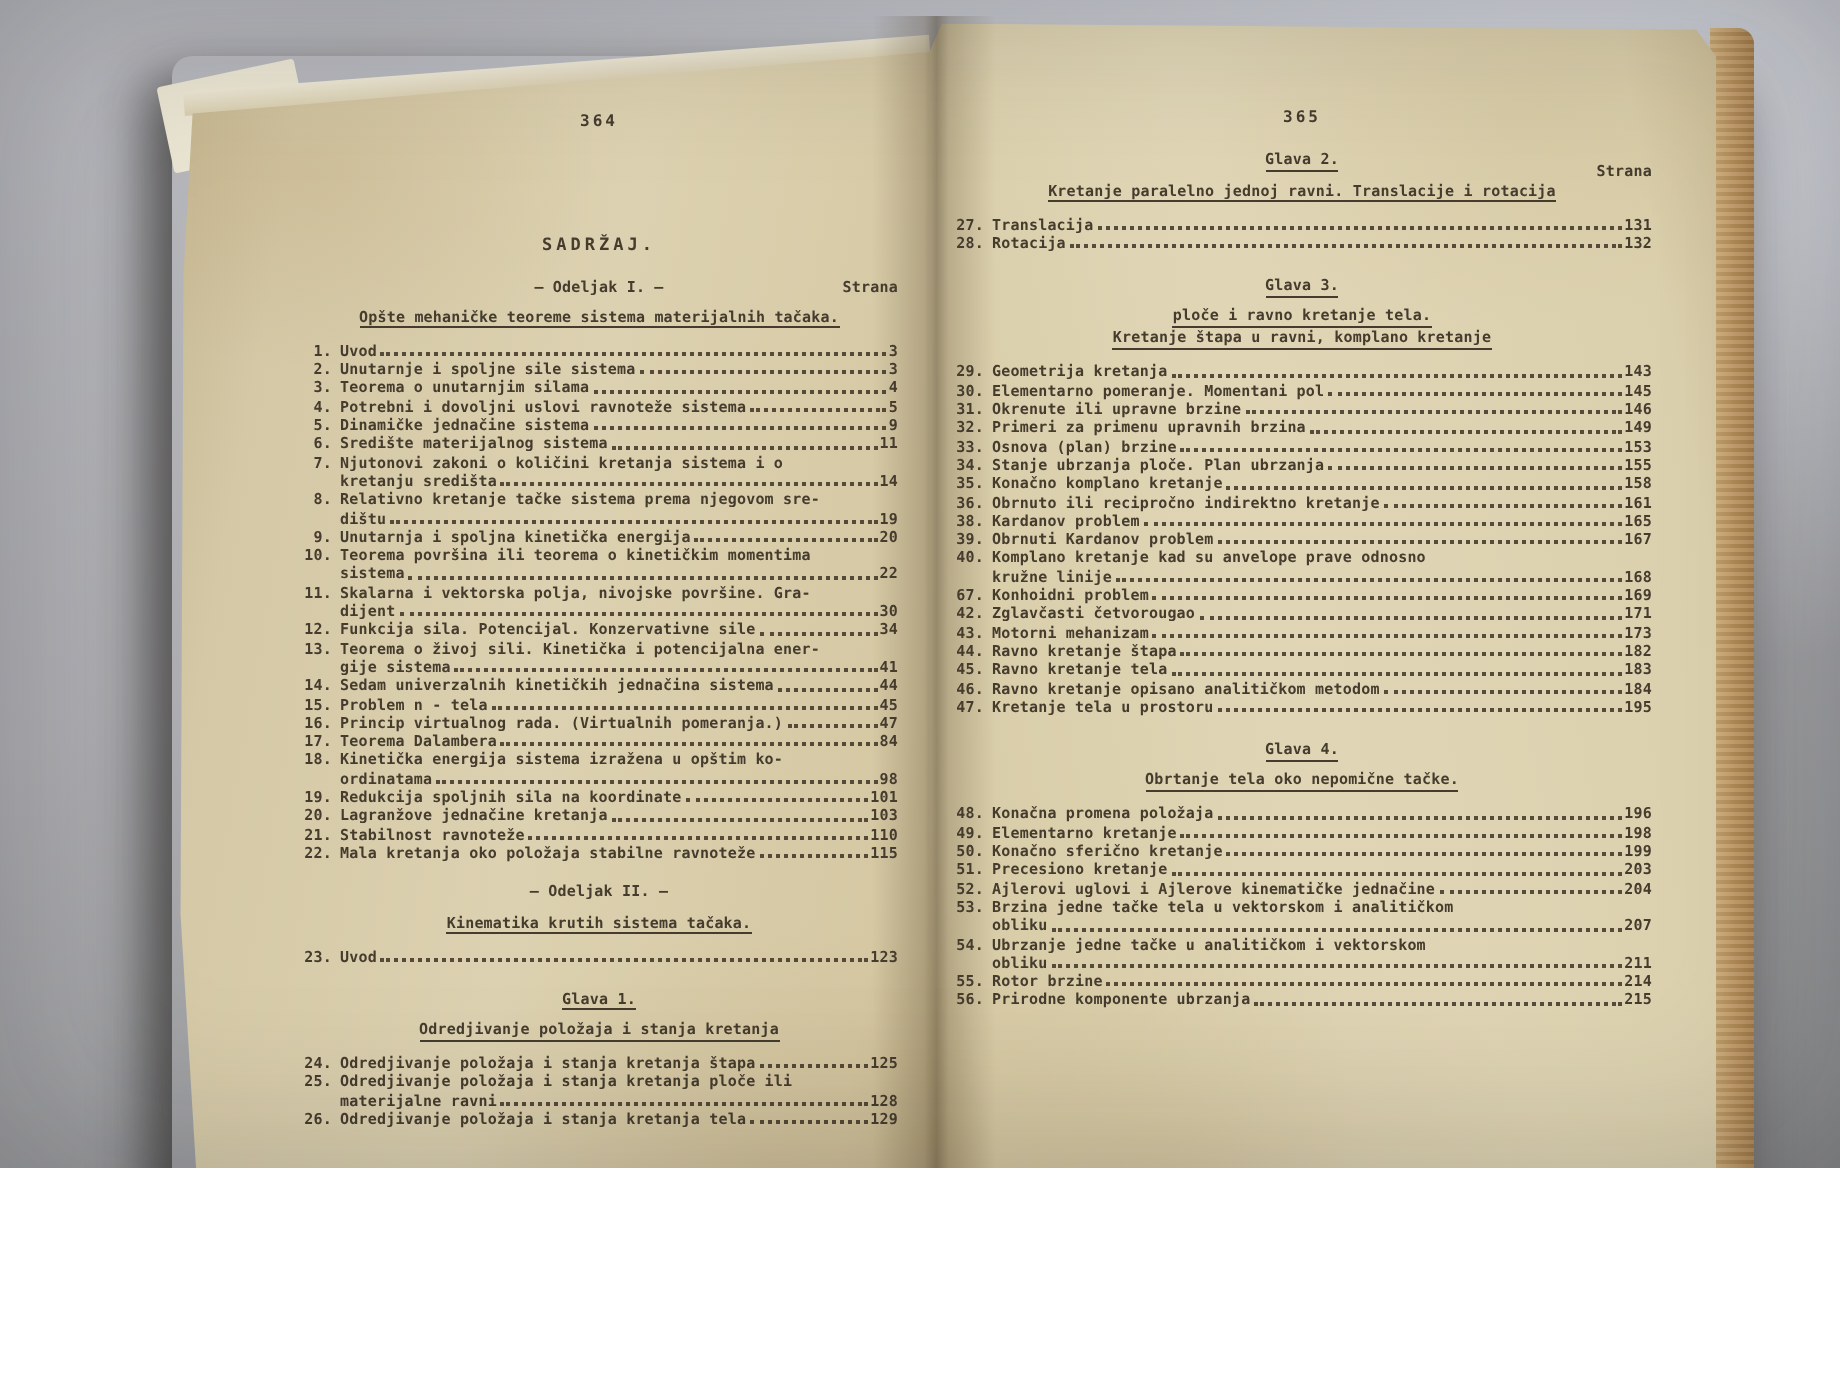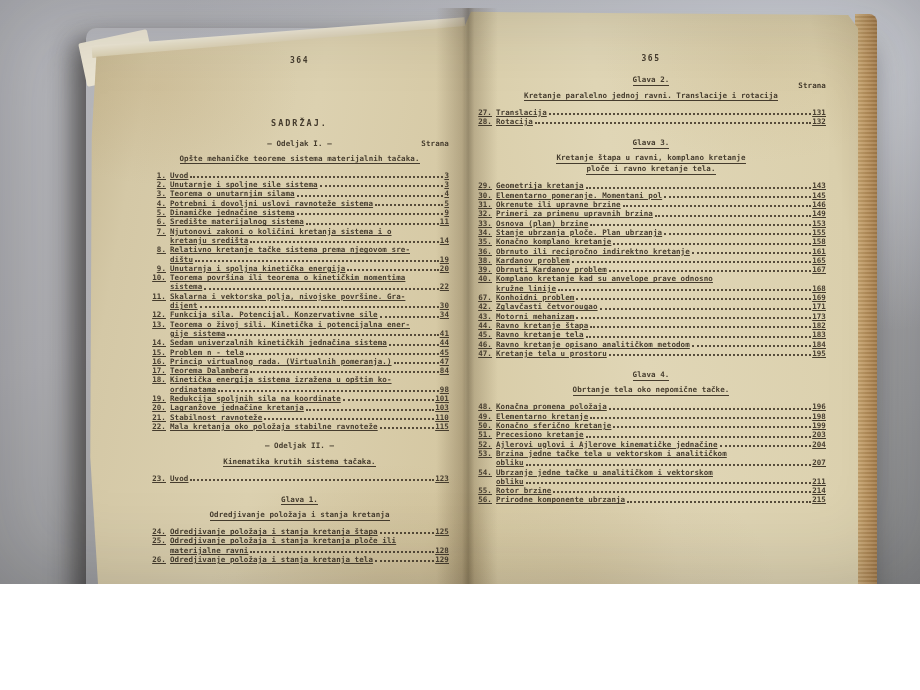--- a/index.html
+++ b/index.html
@@ -49,21 +49,21 @@
   .pgnum{text-align:center;font-size:8px;letter-spacing:1.5px;}
   .toc-title{text-align:center;font-size:8.5px;letter-spacing:2px;margin-top:54px;}
   .rule-row{position:relative;text-align:center;margin-top:10px;}
   .strana{position:absolute;right:0;top:0;}
   .strana-float{top:-10px;}
   .subblock{margin-top:5px;position:relative;}
   .subhead{position:relative;text-align:center;line-height:11px;}
   .u{border-bottom:1px solid currentColor;padding-bottom:.5px;}
   .chapter{text-align:center;margin-top:12px;}
   .rcontent > .chapter:nth-child(2){}
-  .entries{margin-top:7px;text-decoration:underline;}
+  .entries{margin-top:7px;}
   .entry{display:flex;}
   .num{flex:none;width:16px;text-align:right;margin-right:4px;}
   .ebody{flex:1;min-width:0;}
   .eline{white-space:nowrap;}
   .elast{display:flex;}
   .etext{flex:none;white-space:pre;}
   .leader{flex:1 1 auto;min-width:8px;border-bottom:2px dotted rgba(62,52,38,.85);margin:0 1px 2px 2px;}
   .pg{flex:none;}
 </style>
 </head>
@@ -393,22 +393,22 @@
             <div class="eline elast">
               <span class="etext">Rotacija</span>
               <span class="leader"></span>
               <span class="pg">132</span>
             </div>
           </div>
         </div>
       </div>
       <div class="chapter"><span class="u">Glava 3.</span></div>
       <div class="subblock">
+        <div class="subhead"><span class="u">ploče i ravno kretanje tela.</span></div>
         <div class="subhead"><span class="u">Kretanje štapa u ravni, komplano kretanje</span></div>
-        <div class="subhead"><span class="u">ploče i ravno kretanje tela.</span></div>
       </div>
       <div class="entries">
         <div class="entry">
           <span class="num">29.</span>
           <div class="ebody">
             <div class="eline elast">
               <span class="etext">Geometrija kretanja</span>
               <span class="leader"></span>
               <span class="pg">143</span>
             </div>

